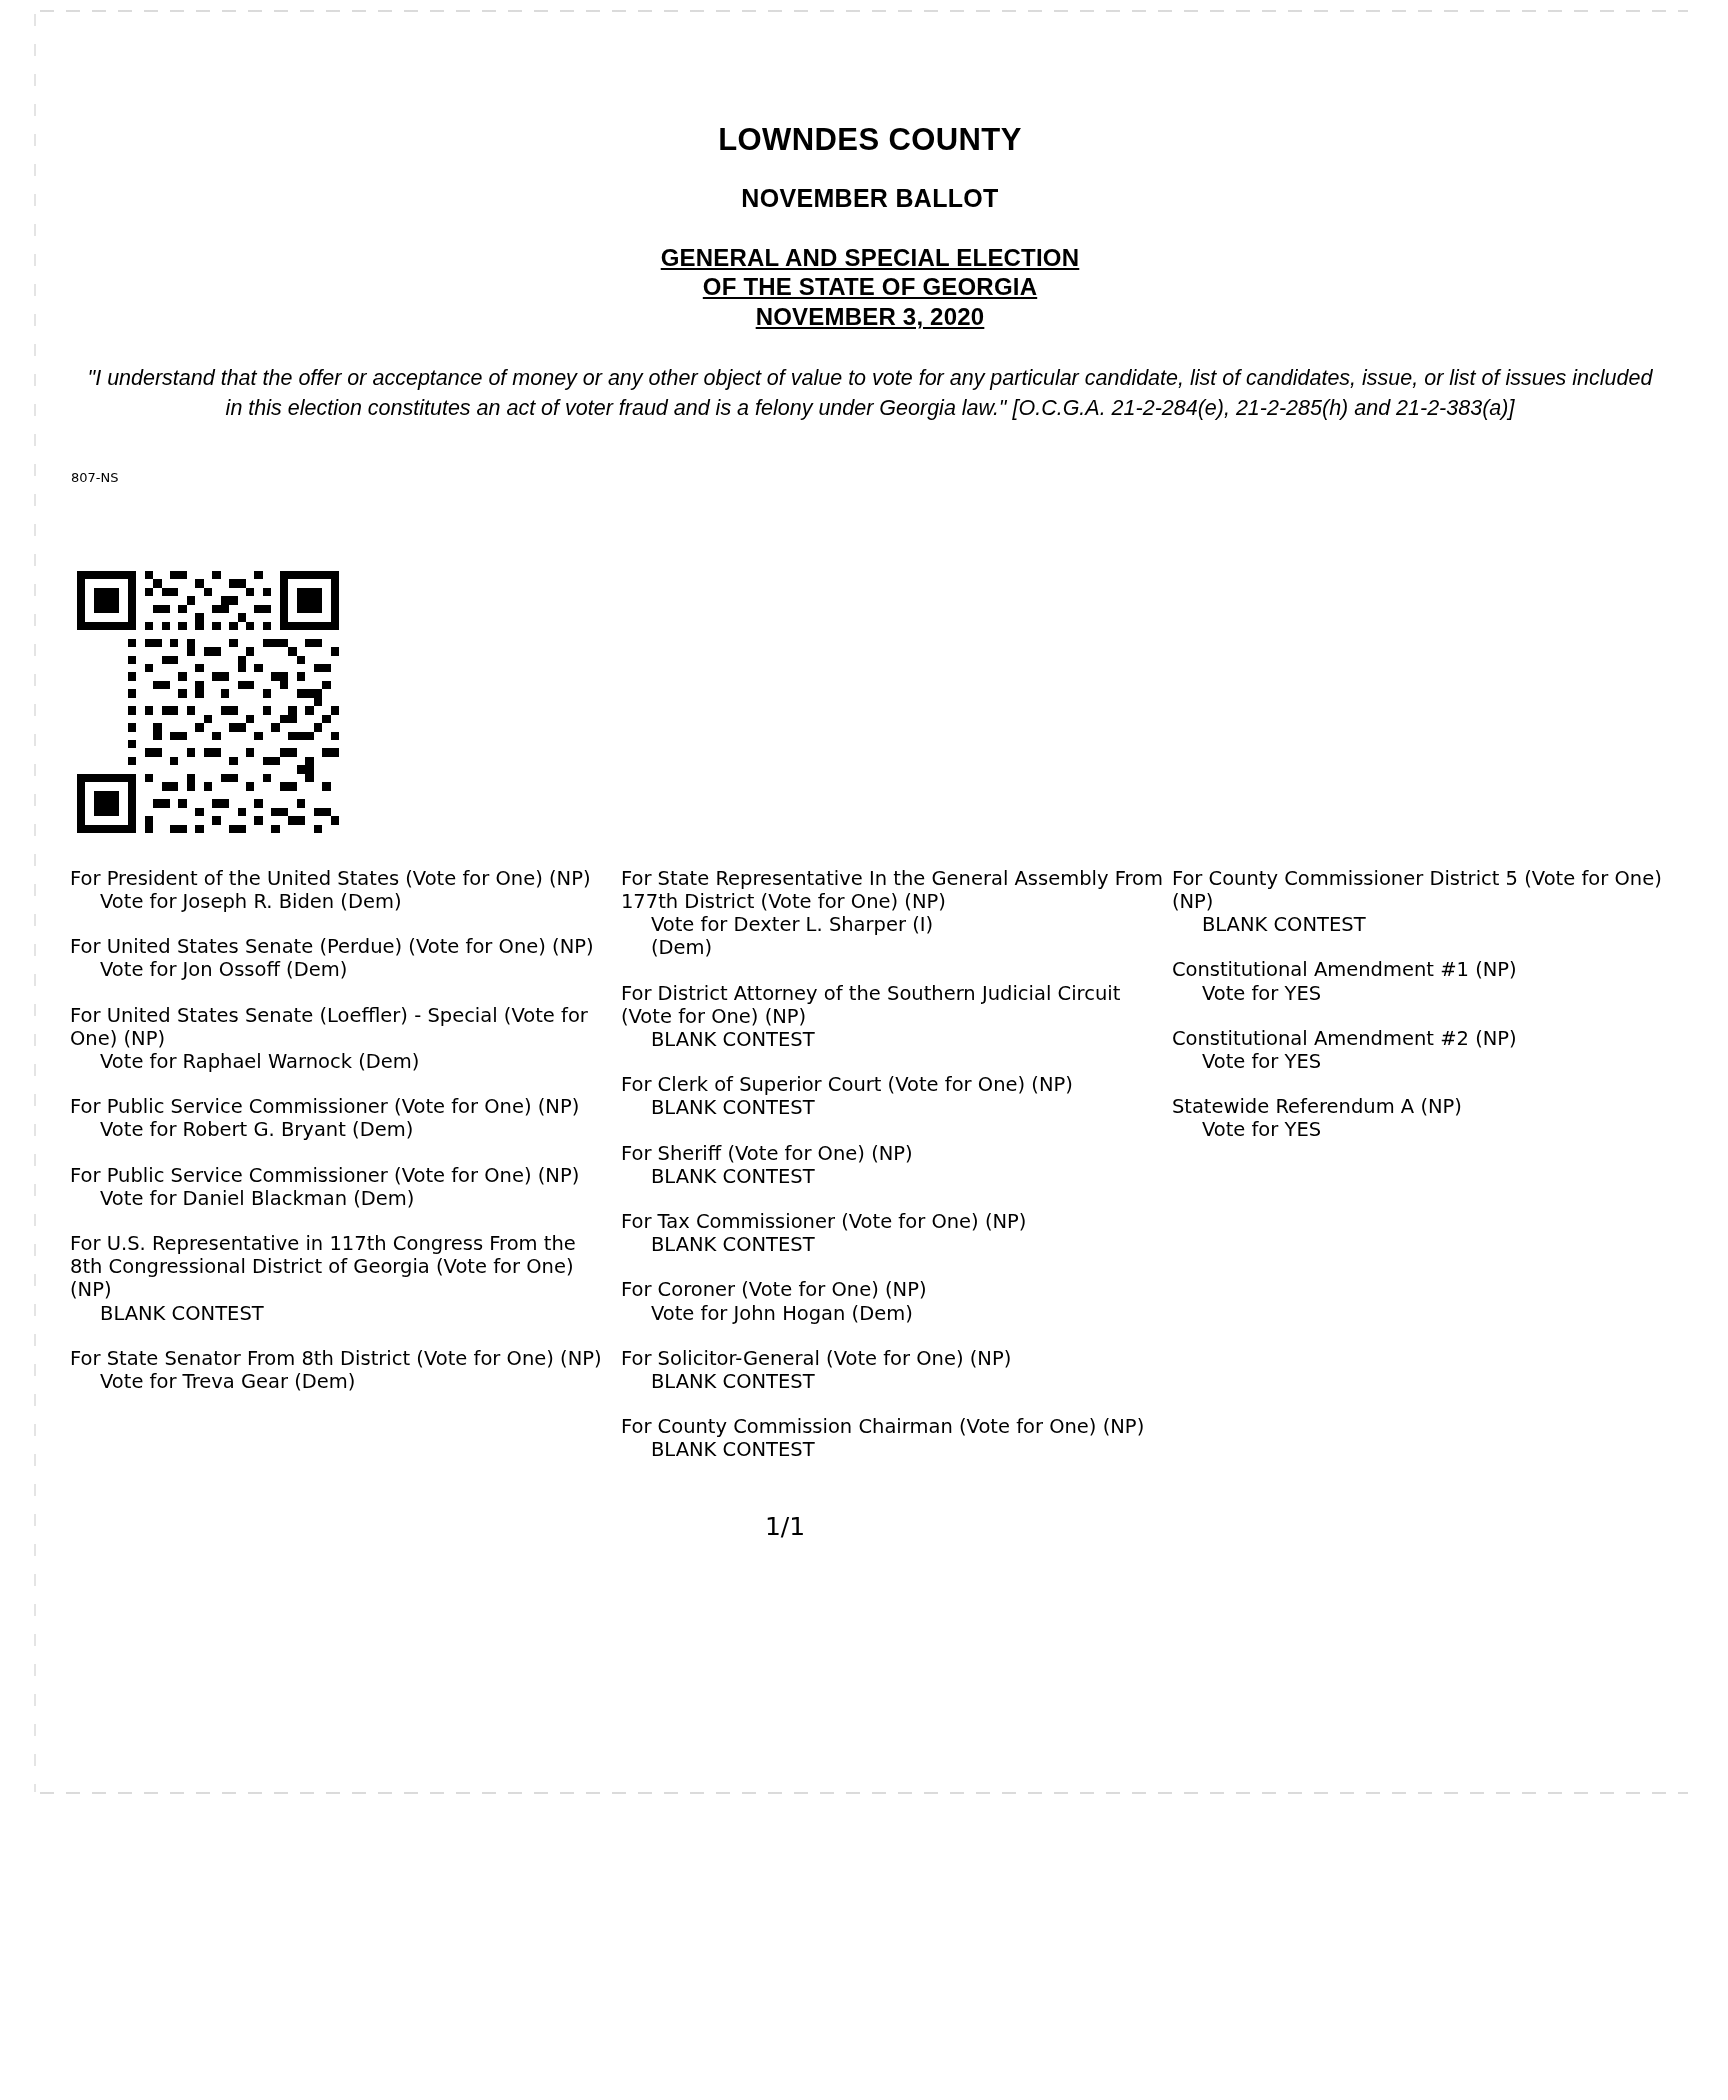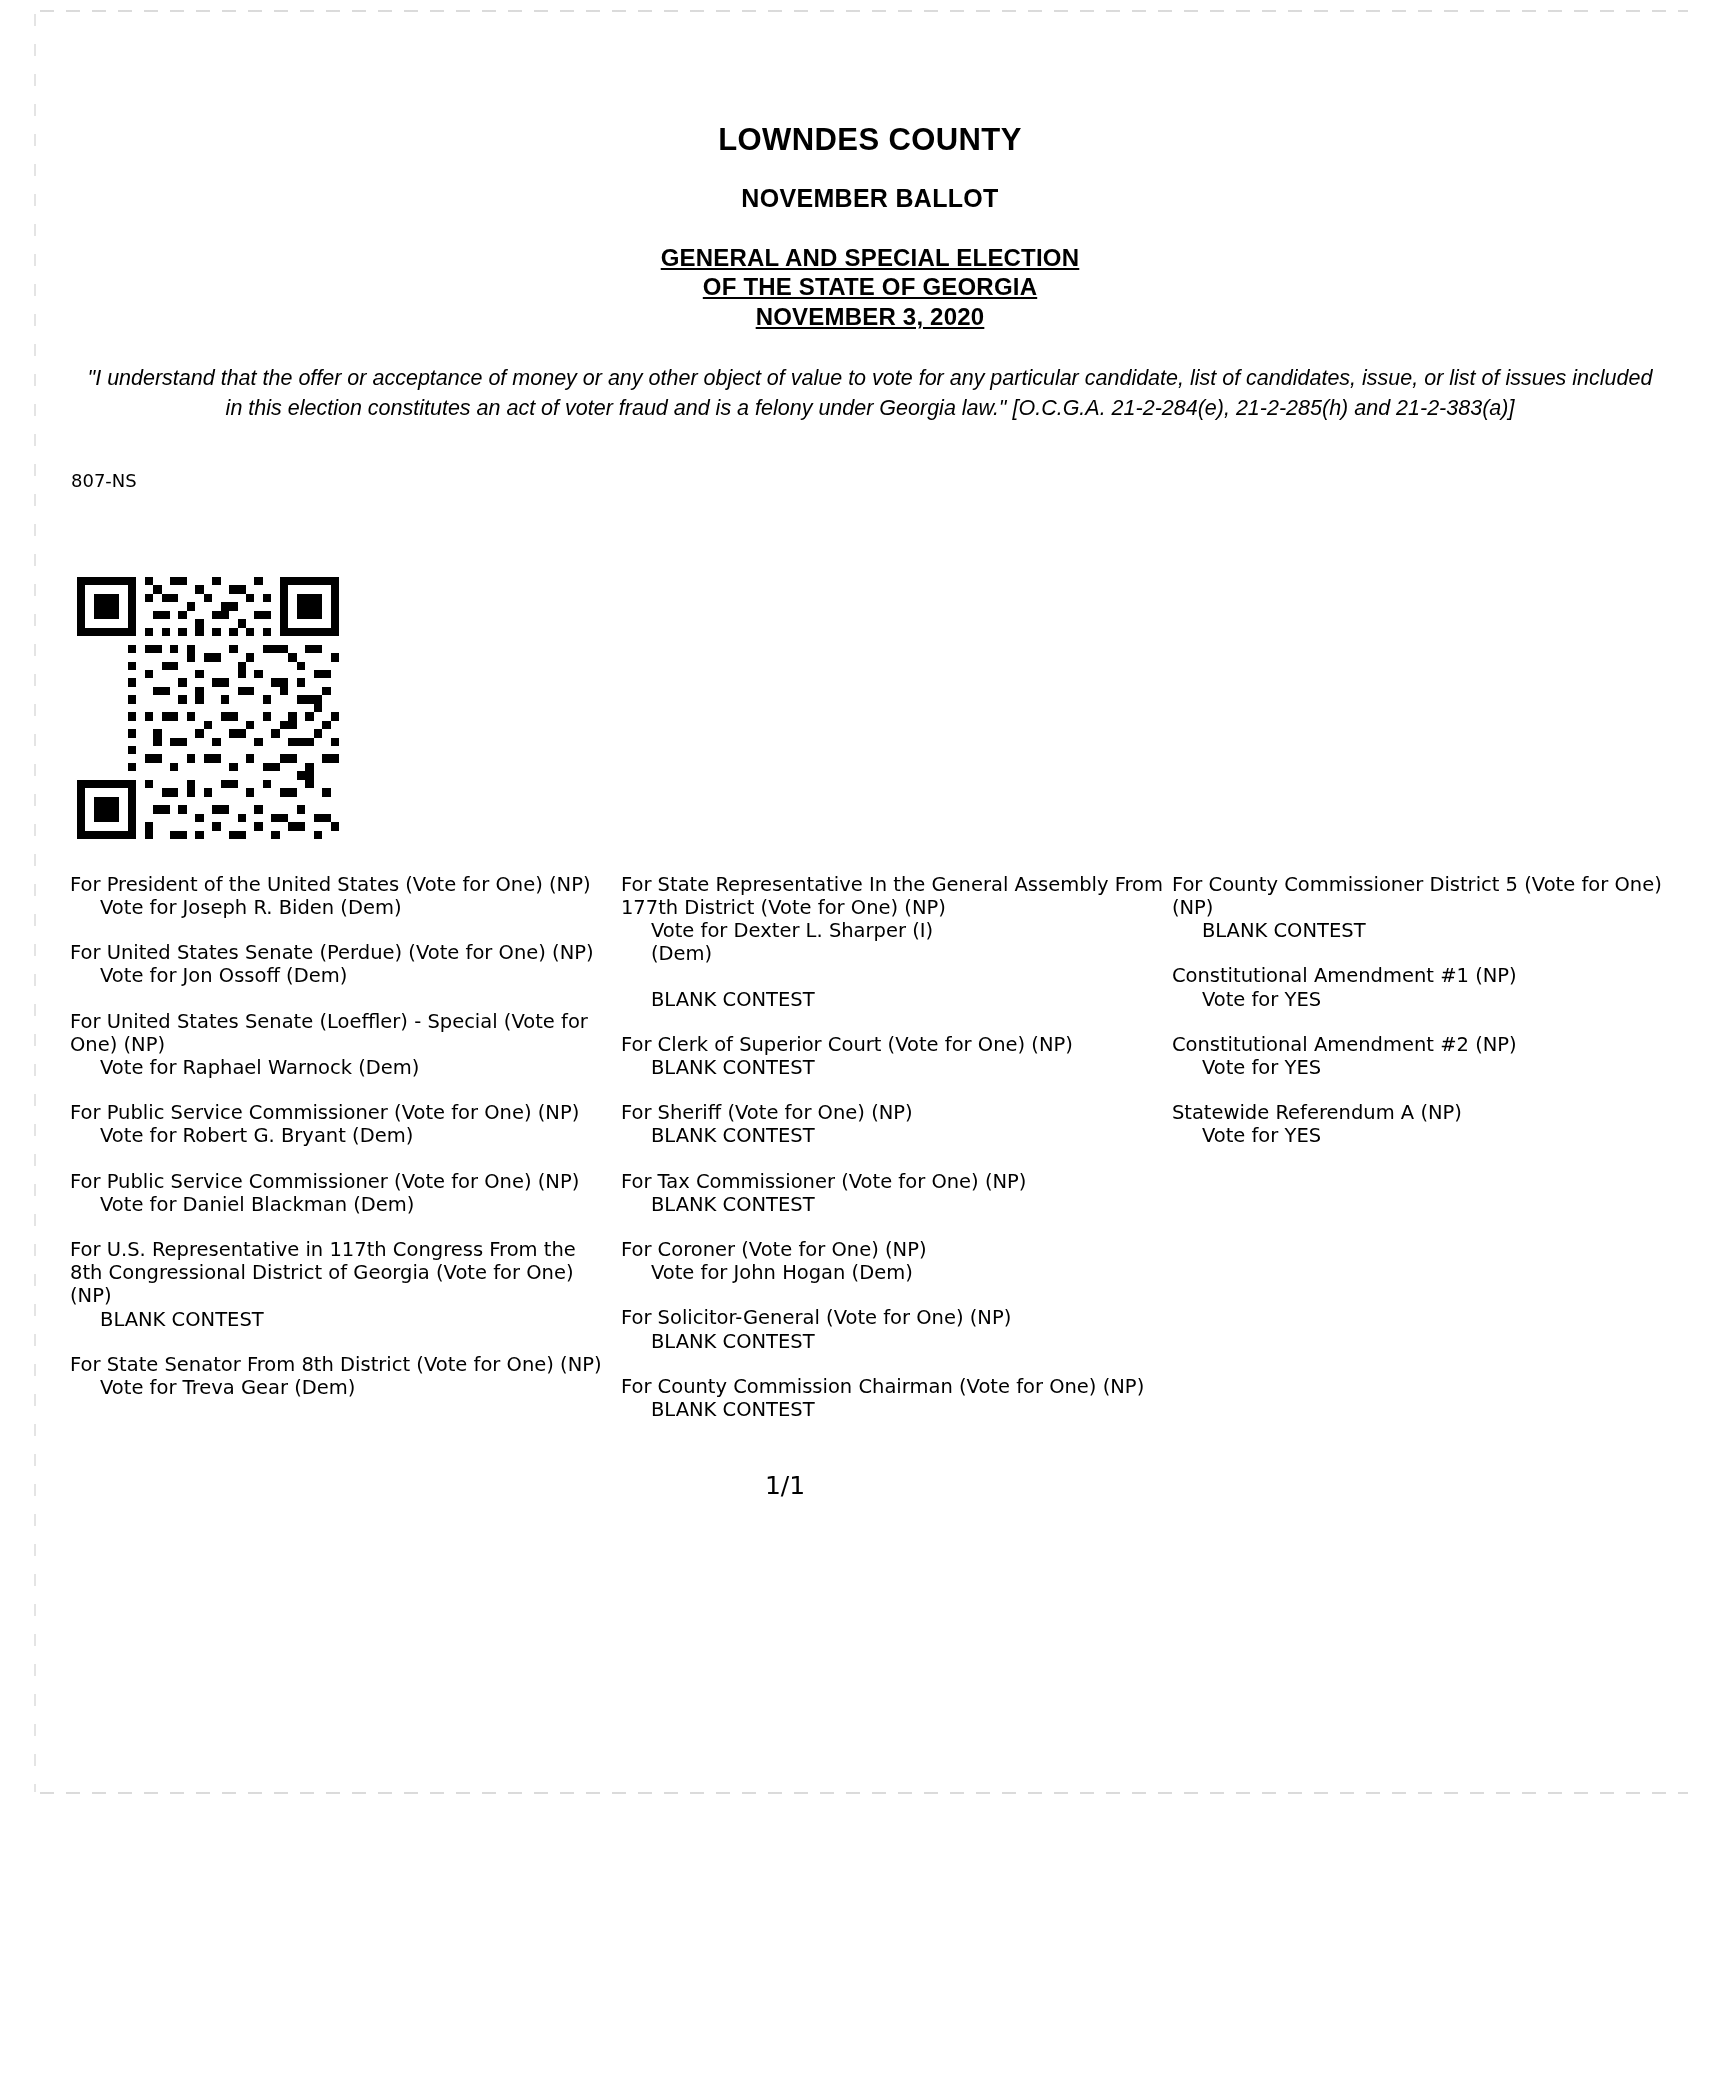--- a/index.html
+++ b/index.html
@@ -84,21 +84,21 @@
     font-style: italic;
     font-size: 21.5px;
     line-height: 1.42;
     padding: 0 10px;
   }
 
   .ballot-id {
     margin-top: 46px;
     margin-left: 1px;
     font-family: "DejaVu Sans", sans-serif;
-    font-size: 18px;
+    font-size: 13px;
   }
 
   .qr-wrap {
     margin-top: 86px;
     margin-left: 4px;
     width: 268px;
     height: 262px;
   }
   .qr-wrap svg { display: block; }
 
@@ -349,20 +349,21 @@
         </div>
       </div>
 
       <div class="col col-2">
         <div class="contest">
           <div class="contest-title">For State Representative In the General Assembly From 177th District (Vote for One) (NP)</div>
           <div class="choice">Vote for Dexter L. Sharper (I)
    (Dem)</div>
         </div>
         <div class="contest">
+          <div class="contest-title">For District Attorney of the Southern Judicial Circuit  (Vote for One) (NP)</div>
           <div class="choice">BLANK CONTEST</div>
         </div>
         <div class="contest">
           <div class="contest-title">For Clerk of Superior Court  (Vote for One) (NP)</div>
           <div class="choice">BLANK CONTEST</div>
         </div>
         <div class="contest">
           <div class="contest-title">For Sheriff  (Vote for One) (NP)</div>
           <div class="choice">BLANK CONTEST</div>
         </div>

